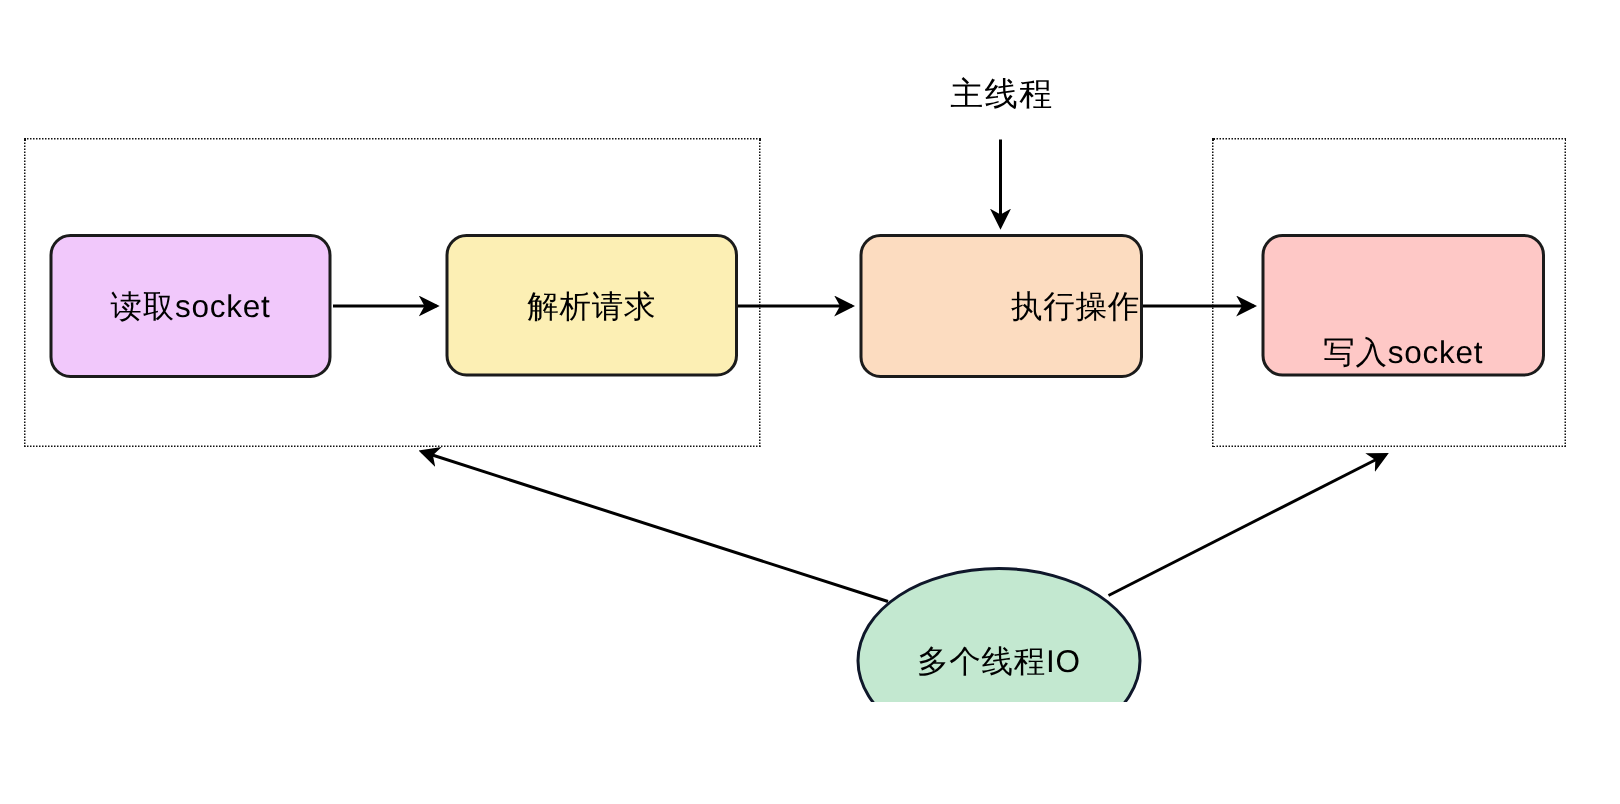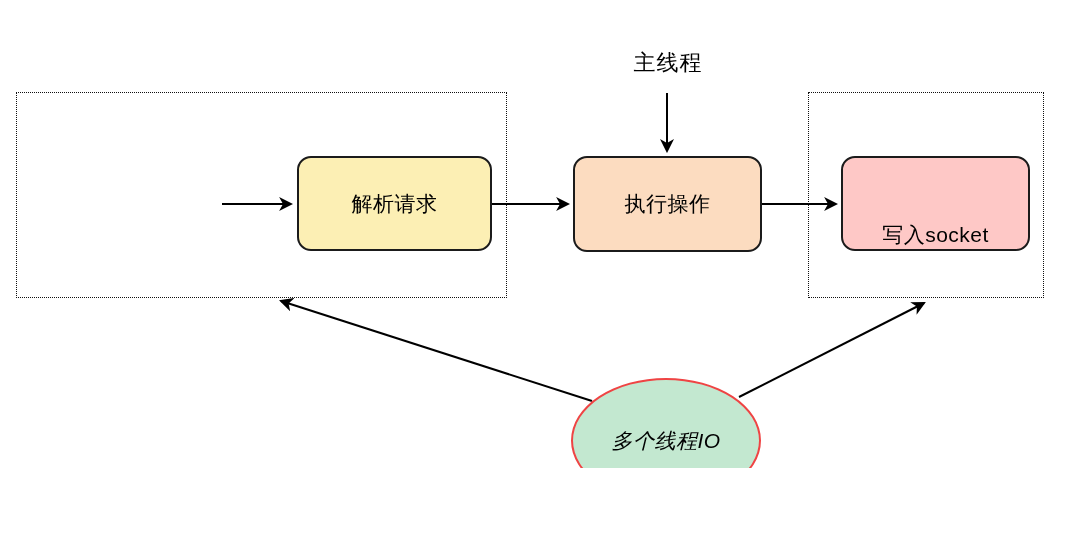--- a/index.html
+++ b/index.html
@@ -40,38 +40,37 @@
     justify-content: center;
     font-size: 21px;
     font-weight: 500;
     color: #000000;
     z-index: 3;
     box-sizing: border-box;
     letter-spacing: 0.5px;
   }
   .node.read    { left: 33px;  top: 156px; width: 188px; height: 96px; }
   .node.parse   { left: 297px; top: 156px; width: 195px; height: 95px; }
-  .node.exec    { left: 573px; top: 156px; width: 189px; height: 96px; }
+  .node.exec    { left: 573px; top: 156px; width: 189px; height: 96px; justify-content: flex-end; }
   .node.write   { left: 841px; top: 156px; width: 189px; height: 95px; }
   .ellipse {
     position: absolute;
     left: 571px; top: 378px;
     width: 190px; height: 125px;
-    border: 2px solid #ef4444;
+    border: 2px solid #0f172a;
     border-radius: 50%;
     display: flex;
     align-items: center;
     justify-content: center;
     font-size: 21px;
     font-weight: 500;
     color: #000000;
     z-index: 3;
     box-sizing: border-box;
     letter-spacing: 0.5px;
-    font-style: italic;
   }
   .free-label {
     position: absolute;
     left: 598px; top: 48px;
     width: 140px;
     text-align: center;
     font-size: 22px;
     font-weight: 500;
     color: #000000;
     z-index: 3;
@@ -95,20 +94,23 @@
     <path d="M667,93 L667,151" stroke="#000" stroke-width="2" fill="none" marker-end="url(#arrow)"></path>
     <path d="M592,401 L281,301" stroke="#000" stroke-width="2" fill="none" marker-end="url(#arrow)"></path>
     <path d="M739,397 L924,303" stroke="#000" stroke-width="2" fill="none" marker-end="url(#arrow)"></path>
   </svg>
 
   <div class="group-box left"></div>
   <div class="group-box right"></div>
 
   <div class="free-label">主线程</div>
 
+  <div class="node read" style="background: rgb(241, 200, 251);">
+    <span>读取socket</span>
+  </div>
 
   <div class="node parse" style="background: rgb(252, 239, 180); font-family: Liberation Serif, serif;">
     <span>解析请求</span>
   </div>
 
   <div class="node exec" style="background: rgb(252, 220, 192);">
     <span>执行操作</span>
   </div>
 
   <div class="node write" style="background: rgb(254, 200, 198); align-items: flex-end;">

